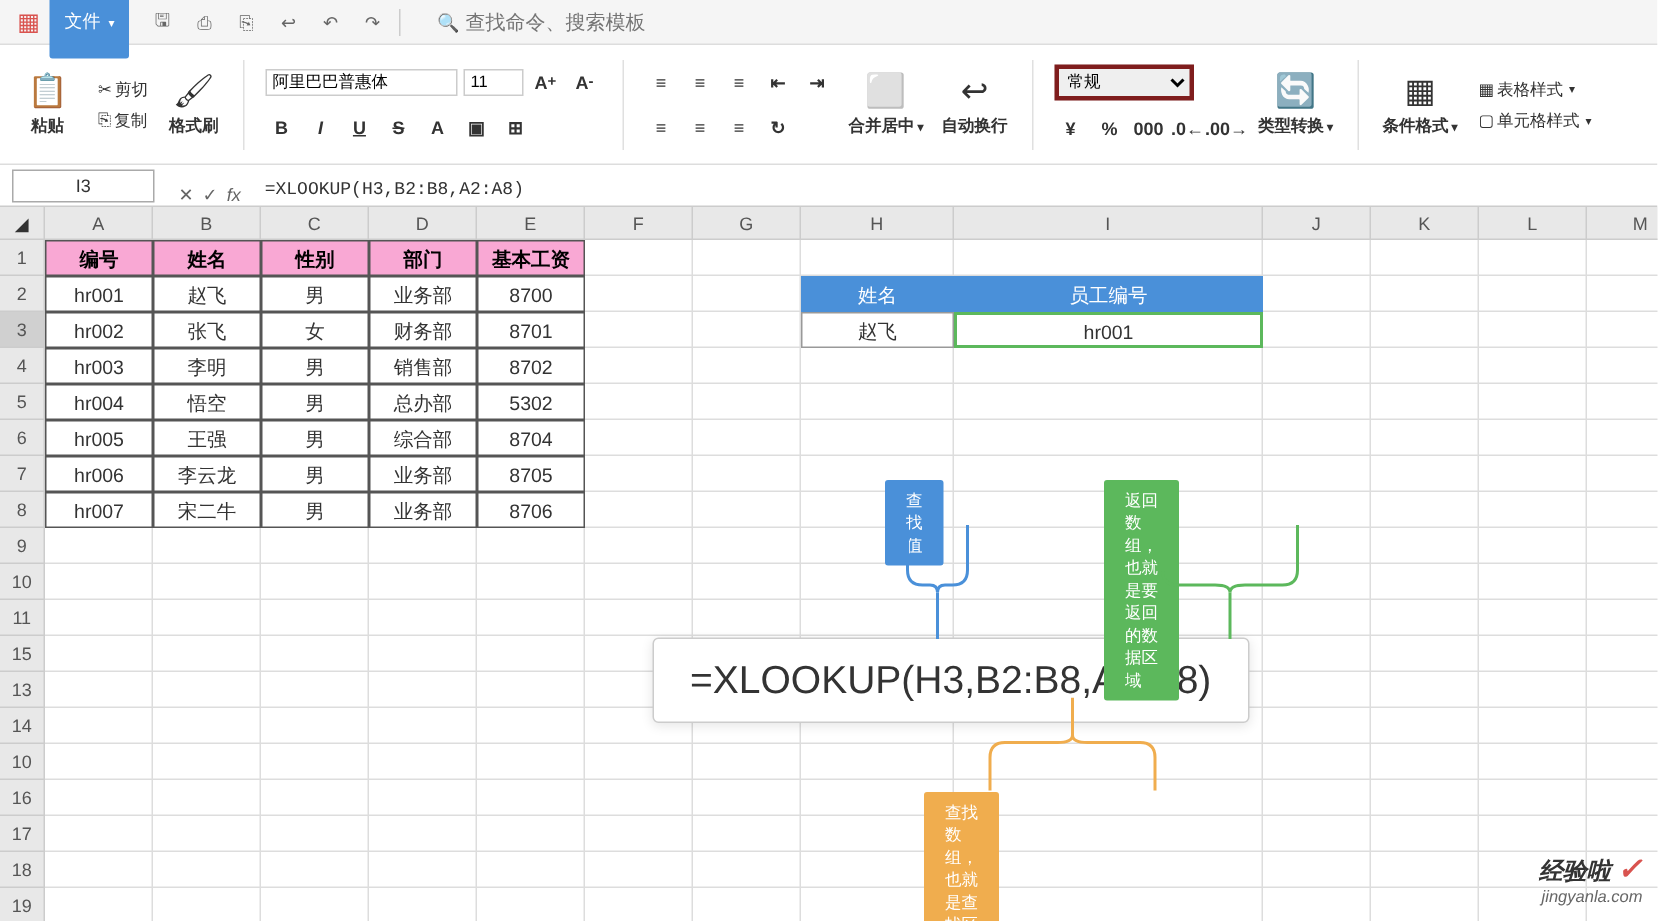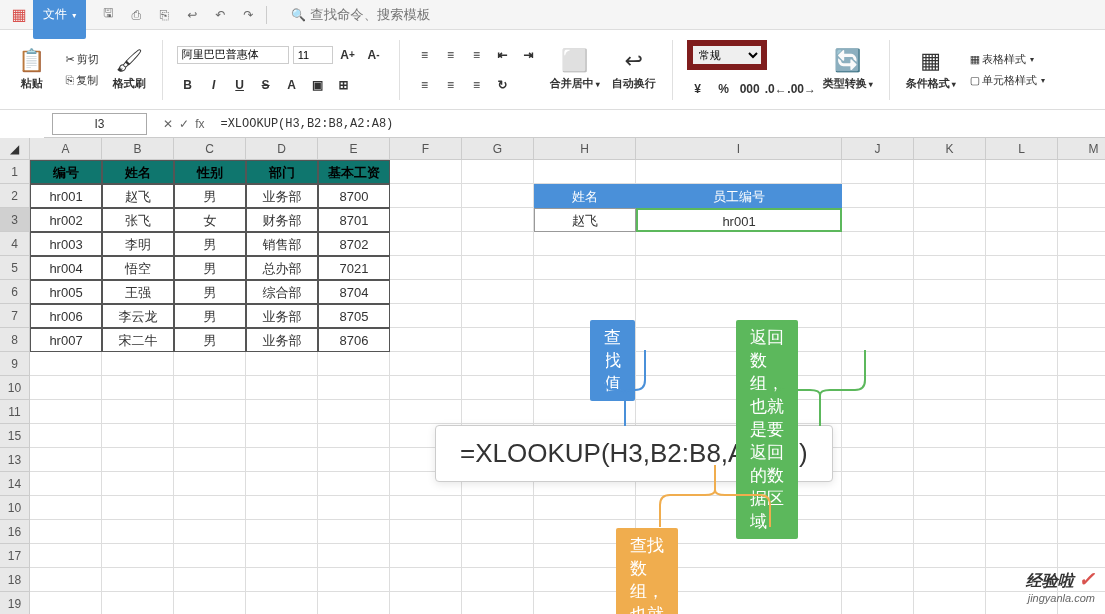--- a/index.html
+++ b/index.html
@@ -18,52 +18,52 @@
     
     
     .ribbon { height: 80px; background: #fff; border-bottom: 1px solid #ddd; display: flex; align-items: center; padding: 5px 10px; gap: 8px; }
     .ribbon-group { display: flex; flex-direction: column; align-items: center; padding: 0 6px; }
     .ribbon-btn-large { display: flex; flex-direction: column; align-items: center; cursor: pointer; padding: 2px; }
     .ribbon-btn-large .icon { font-size: 22px; }
     .ribbon-btn-large .label { font-size: 11px; margin-top: 2px; font-weight: bold; }
     .ribbon-row { display: flex; align-items: center; gap: 4px; margin: 2px 0; }
     .ribbon-btn-small { padding: 2px 4px; cursor: pointer; display: flex; align-items: center; gap: 2px; font-size: 11px; }
     .ribbon-divider { width: 1px; height: 60px; background: #e0e0e0; margin: 0 6px; }
-    .font-select { border: 1px solid #ccc; padding: 2px 4px; font-size: 11px; width: 112px; }
+    .font-select { border: 1px solid #ccc; padding: 2px 4px; font-size: 11px; width: 128px; }
     .font-size-select { border: 1px solid #ccc; padding: 2px 4px; font-size: 11px; width: 40px; }
     .format-btn { width: 22px; height: 22px; display: flex; align-items: center; justify-content: center; cursor: pointer; font-weight: bold; }
     .dropdown-arrow { font-size: 8px; margin-left: 2px; }
     
     
-    .formula-bar { height: 28px; display: flex; align-items: center; border-bottom: 1px solid #ccc; background: #fff; margin-left: 44px; }
+    .formula-bar { height: 28px; display: flex; align-items: flex-end; border-bottom: 1px solid #ccc; background: #fff; }
     .name-box { width: 95px; border: 1px solid #aaa; padding: 3px 8px; margin: 2px 8px; text-align: center; }
     .fx-controls { display: flex; align-items: center; gap: 6px; padding: 0 8px; }
     .fx-btn { cursor: pointer; color: #666; }
     .formula-input { flex: 1; padding: 4px 8px; font-family: "Courier New", monospace; border: none; outline: none; }
     
     
     .spreadsheet { display: flex; height: calc(100% - 138px); }
     .corner { width: 30px; height: 22px; background: #e8e8e8; border-right: 1px solid #ccc; border-bottom: 1px solid #ccc; display: flex; align-items: center; justify-content: center; }
     .col-headers { display: flex; height: 22px; }
     .col-header { background: #e8e8e8; border-right: 1px solid #ccc; border-bottom: 1px solid #ccc; text-align: center; line-height: 22px; font-size: 12px; color: #555; }
     .row-headers { display: flex; flex-direction: column; width: 30px; }
     .row-header { background: #e8e8e8; border-right: 1px solid #ccc; border-bottom: 1px solid #ccc; text-align: center; height: 24px; line-height: 24px; font-size: 12px; color: #555; }
     .row-header.selected { background: #d0d0d0; }
     .grid-wrapper { position: relative; }
     .grid { display: grid; }
     .cell { border-right: 1px solid #ddd; border-bottom: 1px solid #ddd; height: 24px; line-height: 24px; padding: 0 4px; text-align: center; font-size: 13px; overflow: hidden; }
-    .th-yellow { background: #0f766e; border: 1px solid #555; font-weight: bold; color: #000; }
+    .th-yellow { background: #f9a8d4; border: 1px solid #555; font-weight: bold; color: #000; }
     .td-border { border: 1px solid #555; }
     .th-blue { background: #4a90d9; color: #fff; border: 1px solid #4a90d9; }
     .td-green-border { border: 2px solid #5cb85c; }
     
     
     .overlay { position: absolute; top: 0; left: 0; pointer-events: none; }
     .formula-display { position: absolute; background: #fff; border: 1px solid #ccc; box-shadow: 0 2px 8px rgba(0,0,0,0.1); padding: 12px 24px; font-size: 26px; font-family: Arial; border-radius: 4px; }
-    .anno-box { position: absolute; padding: 6px 14px; color: #fff; font-size: 17px; border-radius: 2px; }
+    .anno-box { position: absolute; padding: 6px 14px; color: #fff; font-size: 11px; border-radius: 2px; }
     .anno-blue { background: #4a90d9; }
     .anno-green { background: #5cb85c; margin-left: 26px; }
     .anno-orange { background: #f0ad4e; }
     
     .watermark { position: absolute; right: 10px; bottom: 10px; text-align: right; }
     .watermark .wm1 { font-size: 16px; font-weight: bold; font-style: italic; color: #333; }
     .watermark .wm1 .check { color: #d9534f; font-size: 20px; }
     .watermark .wm2 { font-size: 11px; color: #666; font-style: italic; }
     
     svg { display: block; }
@@ -146,21 +146,21 @@
     <span class="icon">⬜</span>
     <span class="label"><span>合并居中</span><span class="dropdown-arrow">▾</span></span>
   </div>
   <div class="ribbon-btn-large">
     <span class="icon">↩</span>
     <span class="label">自动换行</span>
   </div>
   <div class="ribbon-divider"></div>
   <div style="display:flex;flex-direction:column;gap:4px;">
     <div class="ribbon-row">
-      <select style="border:6px solid #7f1d1d;padding:2px;width:80px;font-size:11px;"><option>常规</option></select>
+      <select style="border:3px solid #7f1d1d;padding:2px;width:93px;font-size:11px;"><option>常规</option></select>
     </div>
     <div class="ribbon-row">
       <span class="format-btn">¥</span>
       <span class="format-btn">%</span>
       <span class="format-btn">000</span>
       <span class="format-btn">.0←</span>
       <span class="format-btn">.00→</span>
     </div>
   </div>
   <div class="ribbon-btn-large">
@@ -184,21 +184,21 @@
         <span class="dropdown-arrow">▾</span>
       </div>
   </div>
 </div>
 
 <div class="formula-bar">
   <div class="name-box">I3</div>
   <div class="fx-controls">
     <span class="fx-btn">✕</span>
     <span class="fx-btn">✓</span>
-    <span class="fx-btn" style="">fx</span>
+    <span class="fx-btn" style="font-style:italic;">fx</span>
   </div>
   <div class="formula-input">=XLOOKUP(H3,B2:B8,A2:A8)</div>
 </div>
 
 <div class="spreadsheet">
   <div style="display:flex;flex-direction:column;">
     <div style="display:flex;">
       <div class="corner">◢</div>
       <div class="col-headers" id="col-headers">
           <div class="col-header" style="width: 72px;">A</div>
@@ -289,21 +289,21 @@
             <div class="cell"></div>
             <div class="cell"></div>
             <div class="cell"></div>
             <div class="cell"></div>
             <div class="cell"></div>
             <div class="cell"></div>
             <div class="cell td-border">hr004</div>
             <div class="cell td-border">悟空</div>
             <div class="cell td-border">男</div>
             <div class="cell td-border">总办部</div>
-            <div class="cell td-border">7021</div>
+            <div class="cell td-border">5302</div>
             <div class="cell"></div>
             <div class="cell"></div>
             <div class="cell"></div>
             <div class="cell"></div>
             <div class="cell"></div>
             <div class="cell"></div>
             <div class="cell"></div>
             <div class="cell"></div>
             <div class="cell td-border">hr005</div>
             <div class="cell td-border">王强</div>

